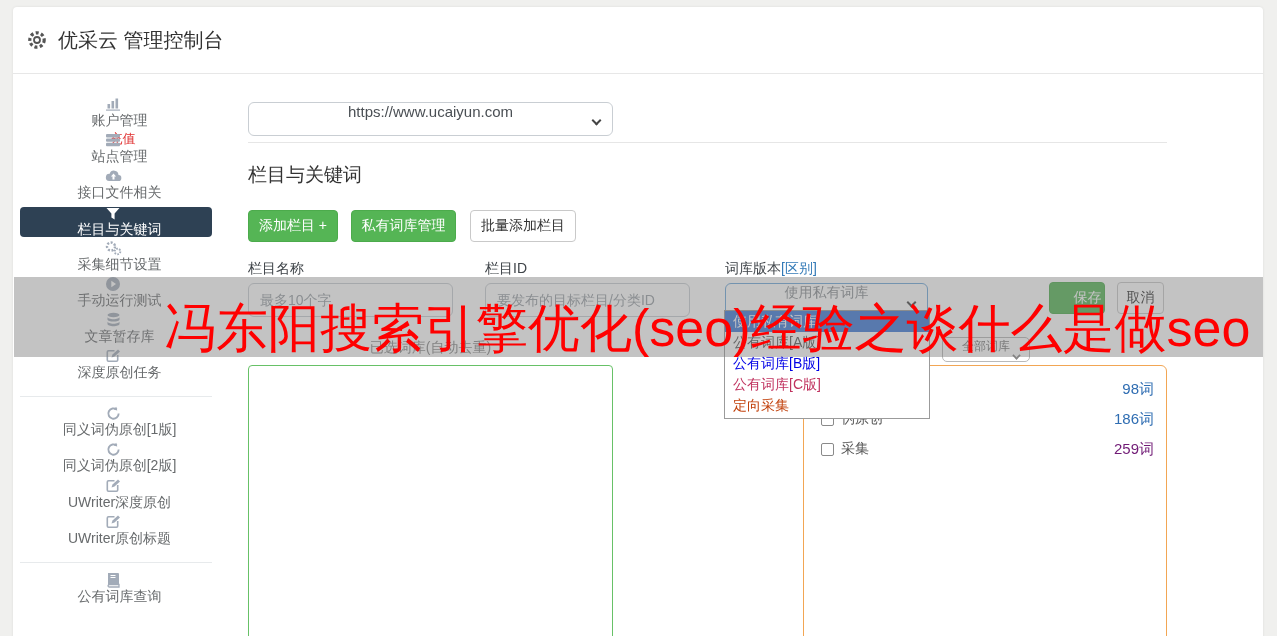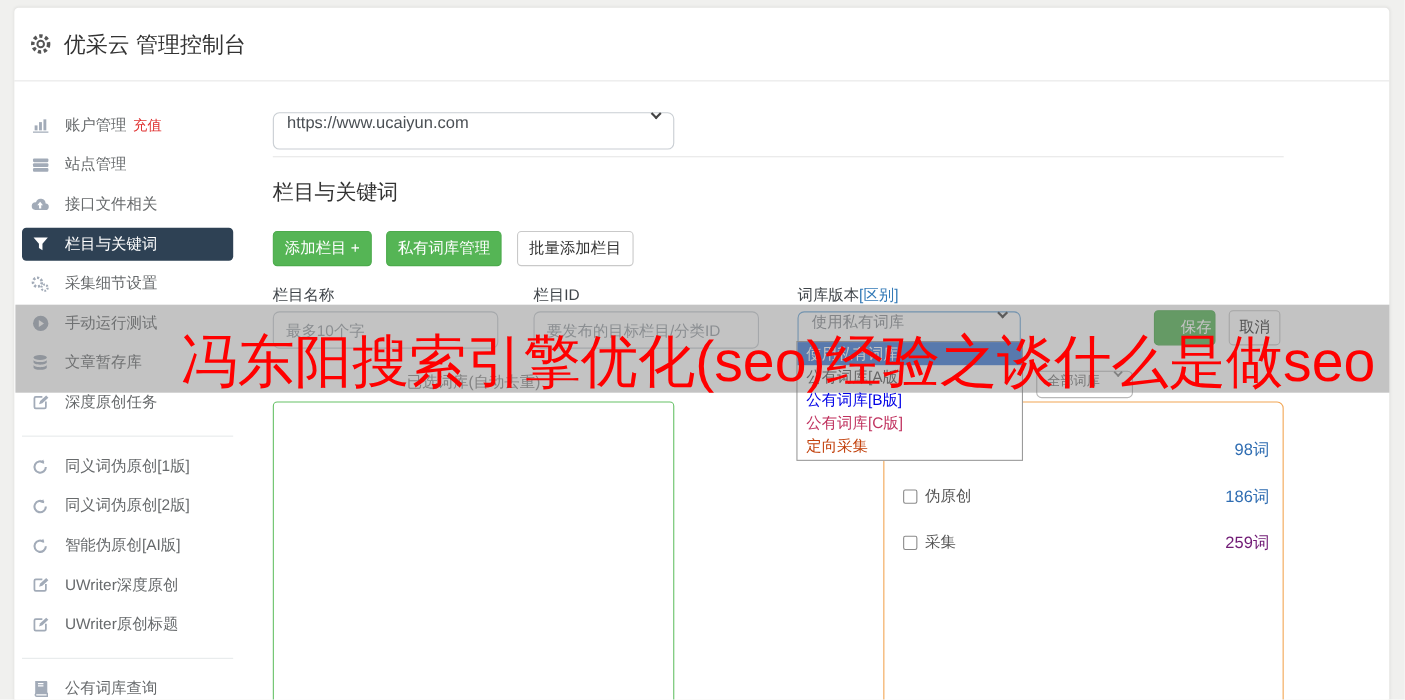--- a/index.html
+++ b/index.html
@@ -11,30 +11,30 @@
           background:#fff; border-radius:4px; box-shadow:0 0 3px rgba(0,0,0,.08); }
 
   
   .hdr { position:absolute; left:13px; top:7px; width:1250px; height:67px;
          border-bottom:1px solid #e7e7e7; display:flex; align-items:center; padding-left:13px; z-index:2; }
   .hdr .ttl { font-size:20px; color:#333; margin-left:10px; }
 
   
   .side { position:absolute; left:20px; top:96px; width:192px; z-index:2; }
   .side-item { position:relative; height:36px; display:flex; align-items:center;
-               color:#676a6c; font-size:14px; cursor:pointer; border-radius:4px; padding-left:7px; }
+               color:#676a6c; font-size:14px; cursor:pointer; border-radius:4px; padding-left:7px;flex-direction:column; }
   .side-item .sicon { width:19px; display:flex; justify-content:center; margin-right:13px; color:#a2abb8; }
   .side-item.active { background:#2e4154; color:#fff; height:30px; margin:3px 0; }
   .side-item.active .sicon { color:#fff; }
   .sbadge { margin-left:6px; font-size:13px; }
   .side hr { border:none; border-top:1px solid #e7eaec; margin:12px 0 9px 0; }
 
   
   .sel { position:absolute; background:#fff; border:1px solid #c9ced3; border-radius:6px;
-         display:flex; padding:0 12px; color:#4a4f54; font-size:15px; z-index:2; }
+         display:flex; align-items:center; padding:0 12px; color:#4a4f54; font-size:15px; z-index:2;flex-direction:column; }
   .chev { width:7px; height:7px; border-right:2px solid #444; border-bottom:2px solid #444;
           transform:rotate(45deg); margin-left:auto; margin-top:-3px; }
   #site-select { left:248px; top:102px; width:365px; height:34px; }
   .mainhr { position:absolute; left:248px; top:142px; width:919px; border:none; border-top:1px solid #e6e6e6; z-index:2; }
   #sec-title { position:absolute; left:248px; top:162px; font-size:19px; color:#333; font-weight:500; z-index:2; }
 
   .btn { position:absolute; height:32px; border-radius:4px; border:1px solid transparent;
          font-size:14px; display:flex; align-items:center; justify-content:center; cursor:pointer; z-index:2;
          font-family:inherit; }
   .btn.green { background:#55b555; border-color:#4cab4c; color:#fff; }
@@ -62,21 +62,21 @@
   #sel-lex-label { position:absolute; left:248px; top:339px; width:365px; text-align:center;
                    font-size:14px; color:#8a8a8a; z-index:2; }
   #all-lex { left:942px; top:337px; width:88px; height:25px; font-size:12px; color:#777;
              border-radius:5px; padding:0 9px; border-color:#b9b9b9; }
   #all-lex .chev { border-color:#888; transform:rotate(45deg) scale(.85); }
 
   #green-box  { position:absolute; left:248px; top:365px; width:365px; height:300px;
                 border:1px solid #67c167; border-radius:4px; background:#fff; z-index:1; }
   #orange-box { position:absolute; left:803px; top:365px; width:364px; height:300px;
                 border:1px solid #f2a654; border-radius:6px; background:#fff; z-index:1; padding:12px 12px 0 17px; }
-  .lexrow { display:flex; align-items:center; height:22px; margin-bottom:8px; font-size:14px; color:#555;margin-top:20px; }
+  .lexrow { display:flex; align-items:center; height:22px; margin-bottom:8px; font-size:14px; color:#555; }
   .cb { width:13px; height:13px; border:1px solid #8a8a8a; border-radius:2px; background:#fff;
         margin-right:7px; flex:none; cursor:pointer; }
   .cnt { margin-left:auto; font-size:15px; }
 
   
   #band { position:absolute; left:14px; top:277px; width:1249px; height:80px;
           background:rgba(122,122,122,.45); z-index:10; }
   #band-text { position:absolute; left:164px; top:294px; font-size:52px; white-space:nowrap; z-index:11; }
 
   svg { display:block; }
@@ -188,29 +188,20 @@
       <span class="sicon">
         <svg width="15" height="15" viewBox="0 0 16 16">
             <path d="M13.5 8a5.5 5.5 0 1 1-2-4.2" fill="none" stroke="currentColor" stroke-width="2"></path>
             <path d="M11 0.8l1 4-4-1z" fill="currentColor"></path>
           </svg>
       </span>
       <span>同义词伪原创[2版]</span>
     </div>
     <div class="side-item">
       <span class="sicon">
-        <svg width="15" height="15" viewBox="0 0 16 16">
-            <path d="M13.5 8a5.5 5.5 0 1 1-2-4.2" fill="none" stroke="currentColor" stroke-width="2"></path>
-            <path d="M11 0.8l1 4-4-1z" fill="currentColor"></path>
-          </svg>
-      </span>
-      <span>智能伪原创[AI版]</span>
-    </div>
-    <div class="side-item">
-      <span class="sicon">
         <svg width="16" height="16" viewBox="0 0 16 16">
             <path d="M1.5 4a2 2 0 0 1 2-2h6v1.6h-6a.4.4 0 0 0-.4.4v8a.4.4 0 0 0 .4.4h8a.4.4 0 0 0 .4-.4V7h1.6v5a2 2 0 0 1-2 2h-8a2 2 0 0 1-2-2z" fill="currentColor"></path>
             <path d="M6.5 9.5l1-3 5.5-5 2 2-5.5 5z" fill="currentColor"></path>
           </svg>
       </span>
       <span>UWriter深度原创</span>
     </div>
     <div class="side-item">
       <span class="sicon">
         <svg width="16" height="16" viewBox="0 0 16 16">

